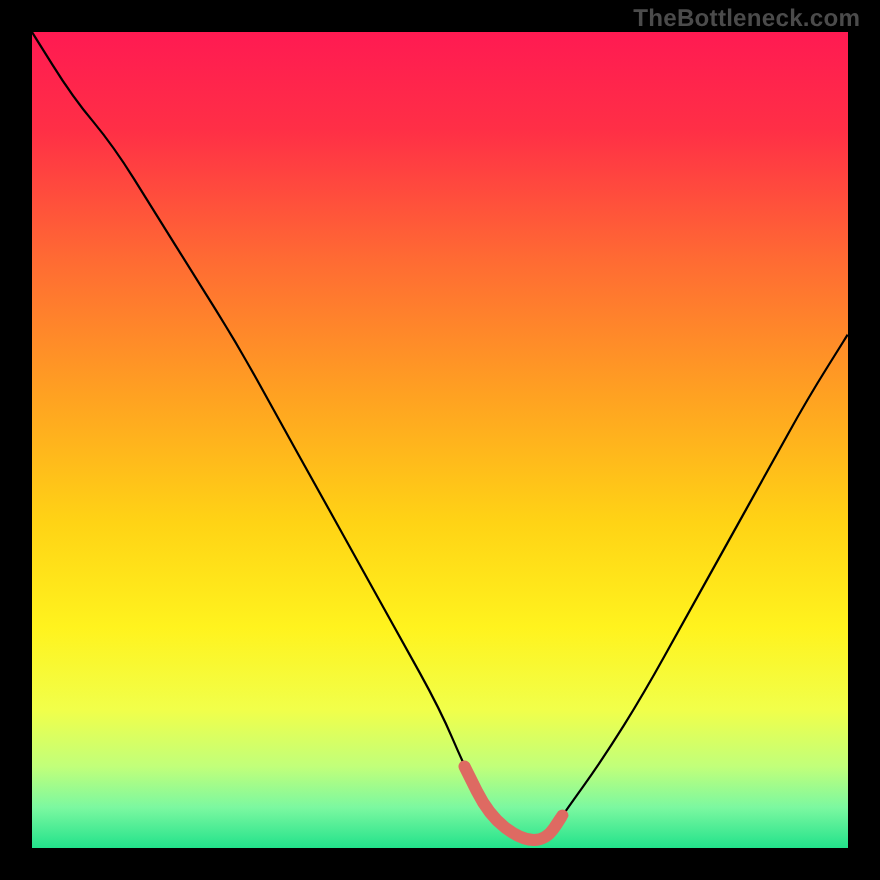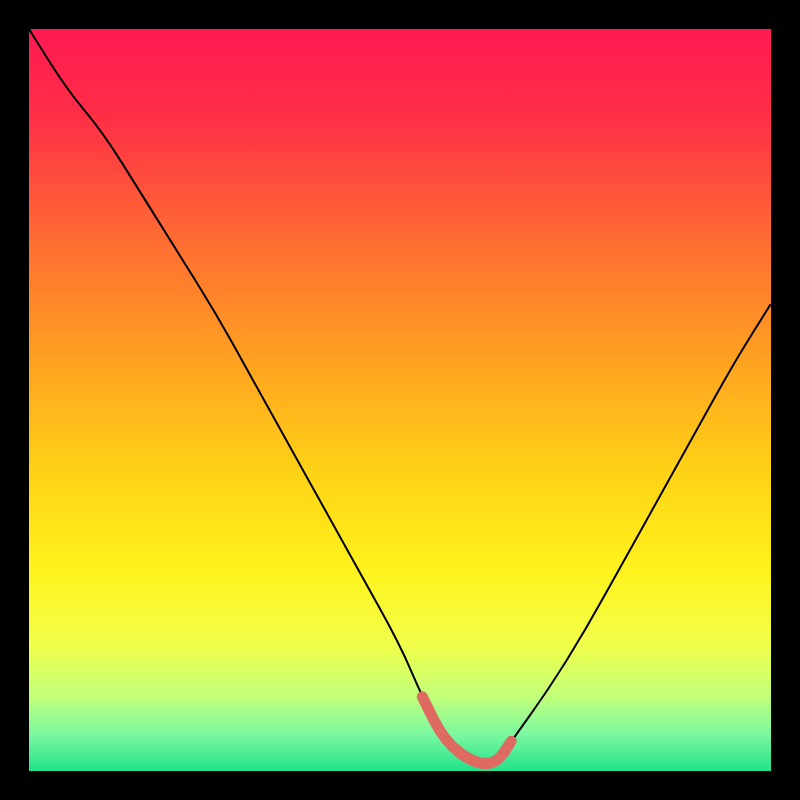--- a/index.html
+++ b/index.html
@@ -36,20 +36,21 @@
     width: 742px;
     height: 742px;
   }
   svg { display: block; }
 </style>
 </head>
 <body>
 
 <div class="frame">
 
+  <div class="watermark">TheBottleneck.com</div>
 
   <div class="plot-wrap">
     <svg id="plot-svg" width="742" height="742" viewBox="0 0 742 742">
       <defs>
         <linearGradient id="bg-grad" x1="0" y1="0" x2="0" y2="1">
             <stop offset="0.0%" stop-color="#ff1a52"></stop>
             <stop offset="12.0%" stop-color="#ff2f46"></stop>
             <stop offset="28.0%" stop-color="#ff6b33"></stop>
             <stop offset="45.0%" stop-color="#ffa321"></stop>
             <stop offset="60.0%" stop-color="#ffd315"></stop>

